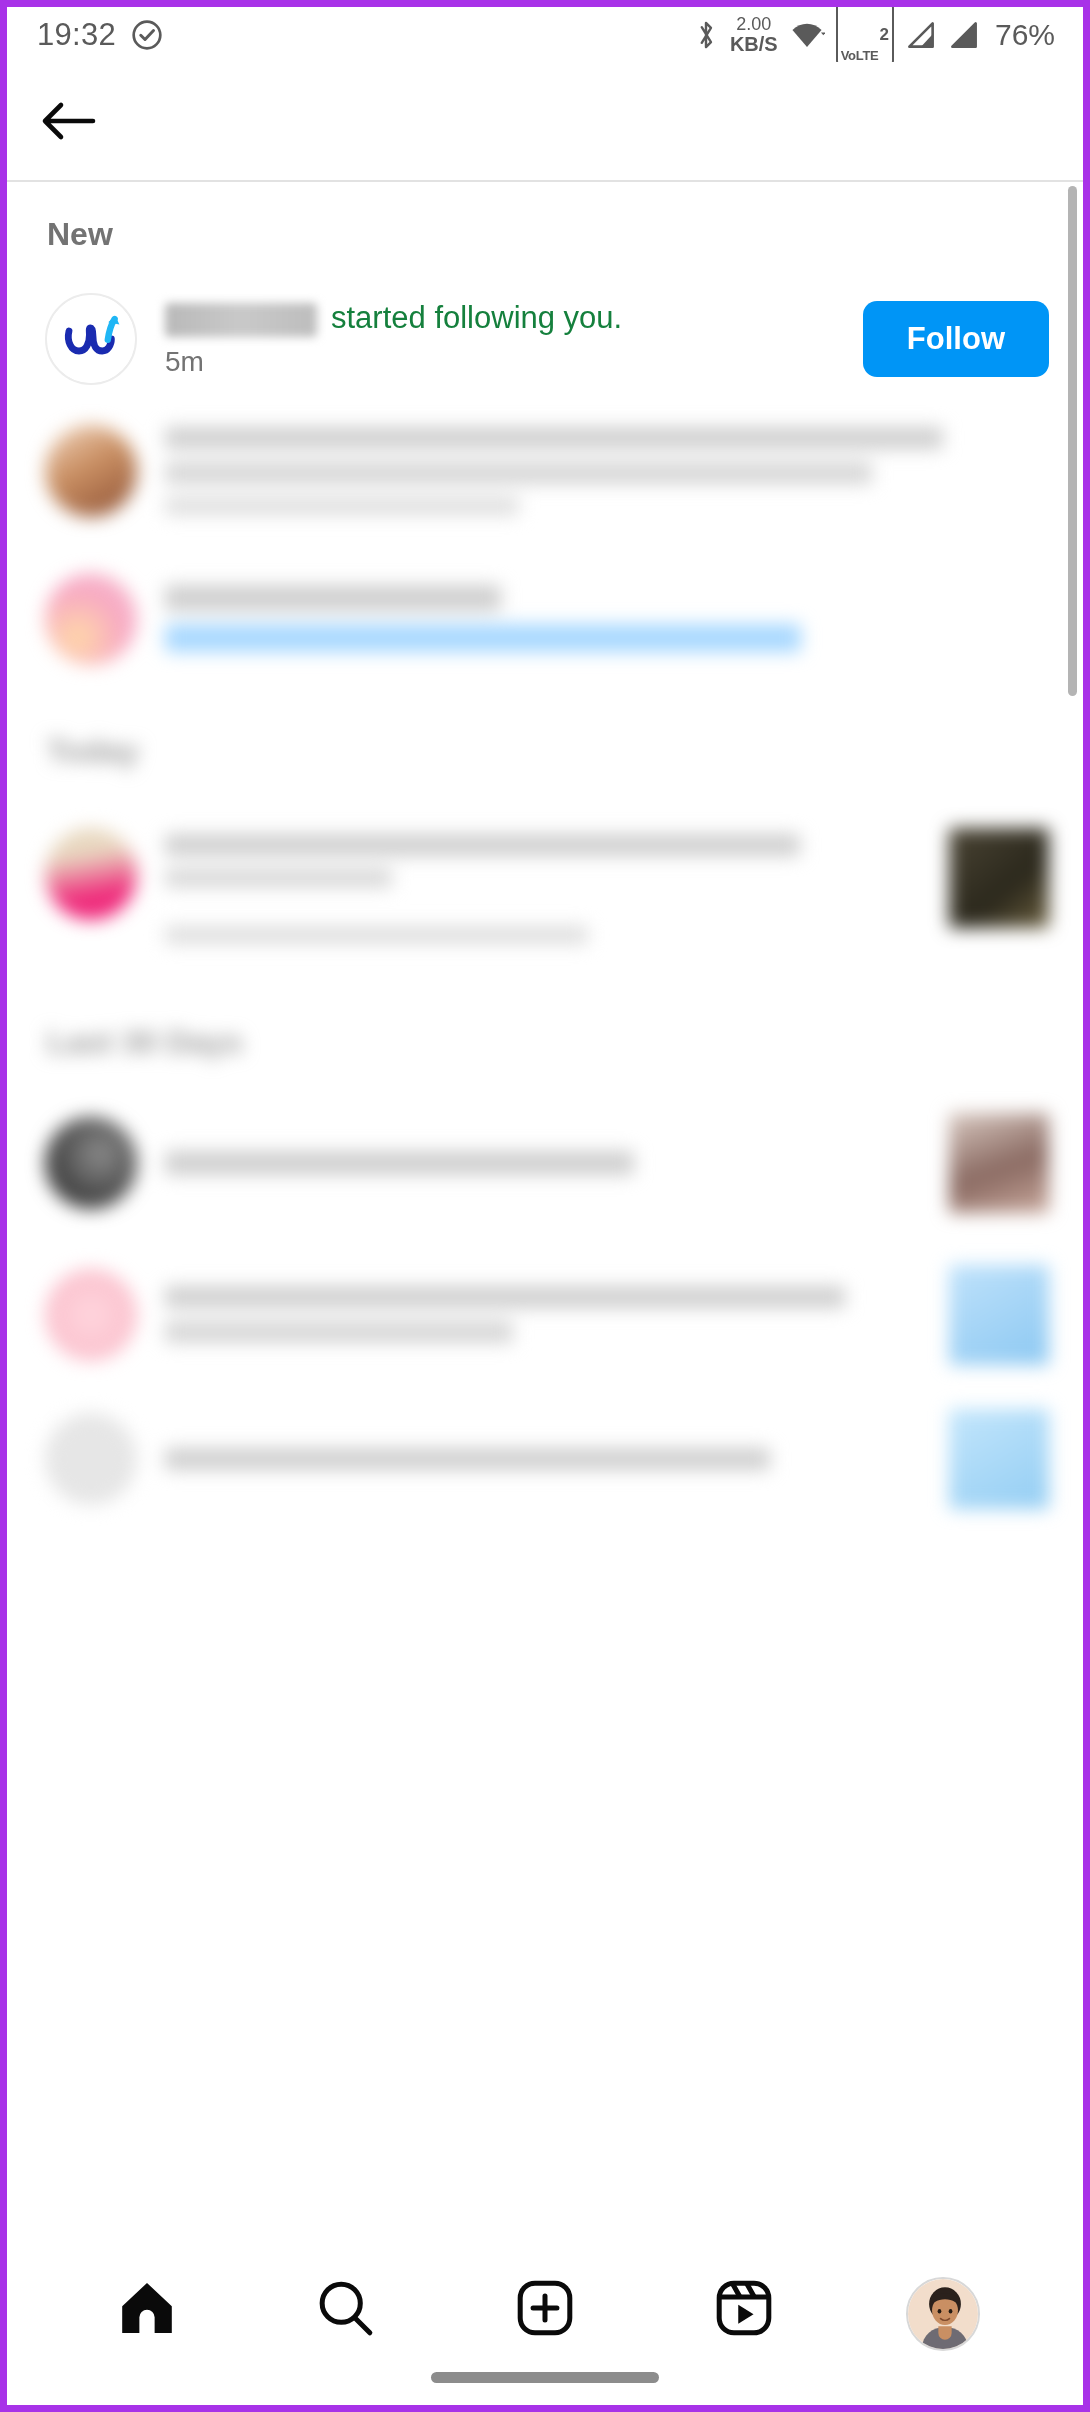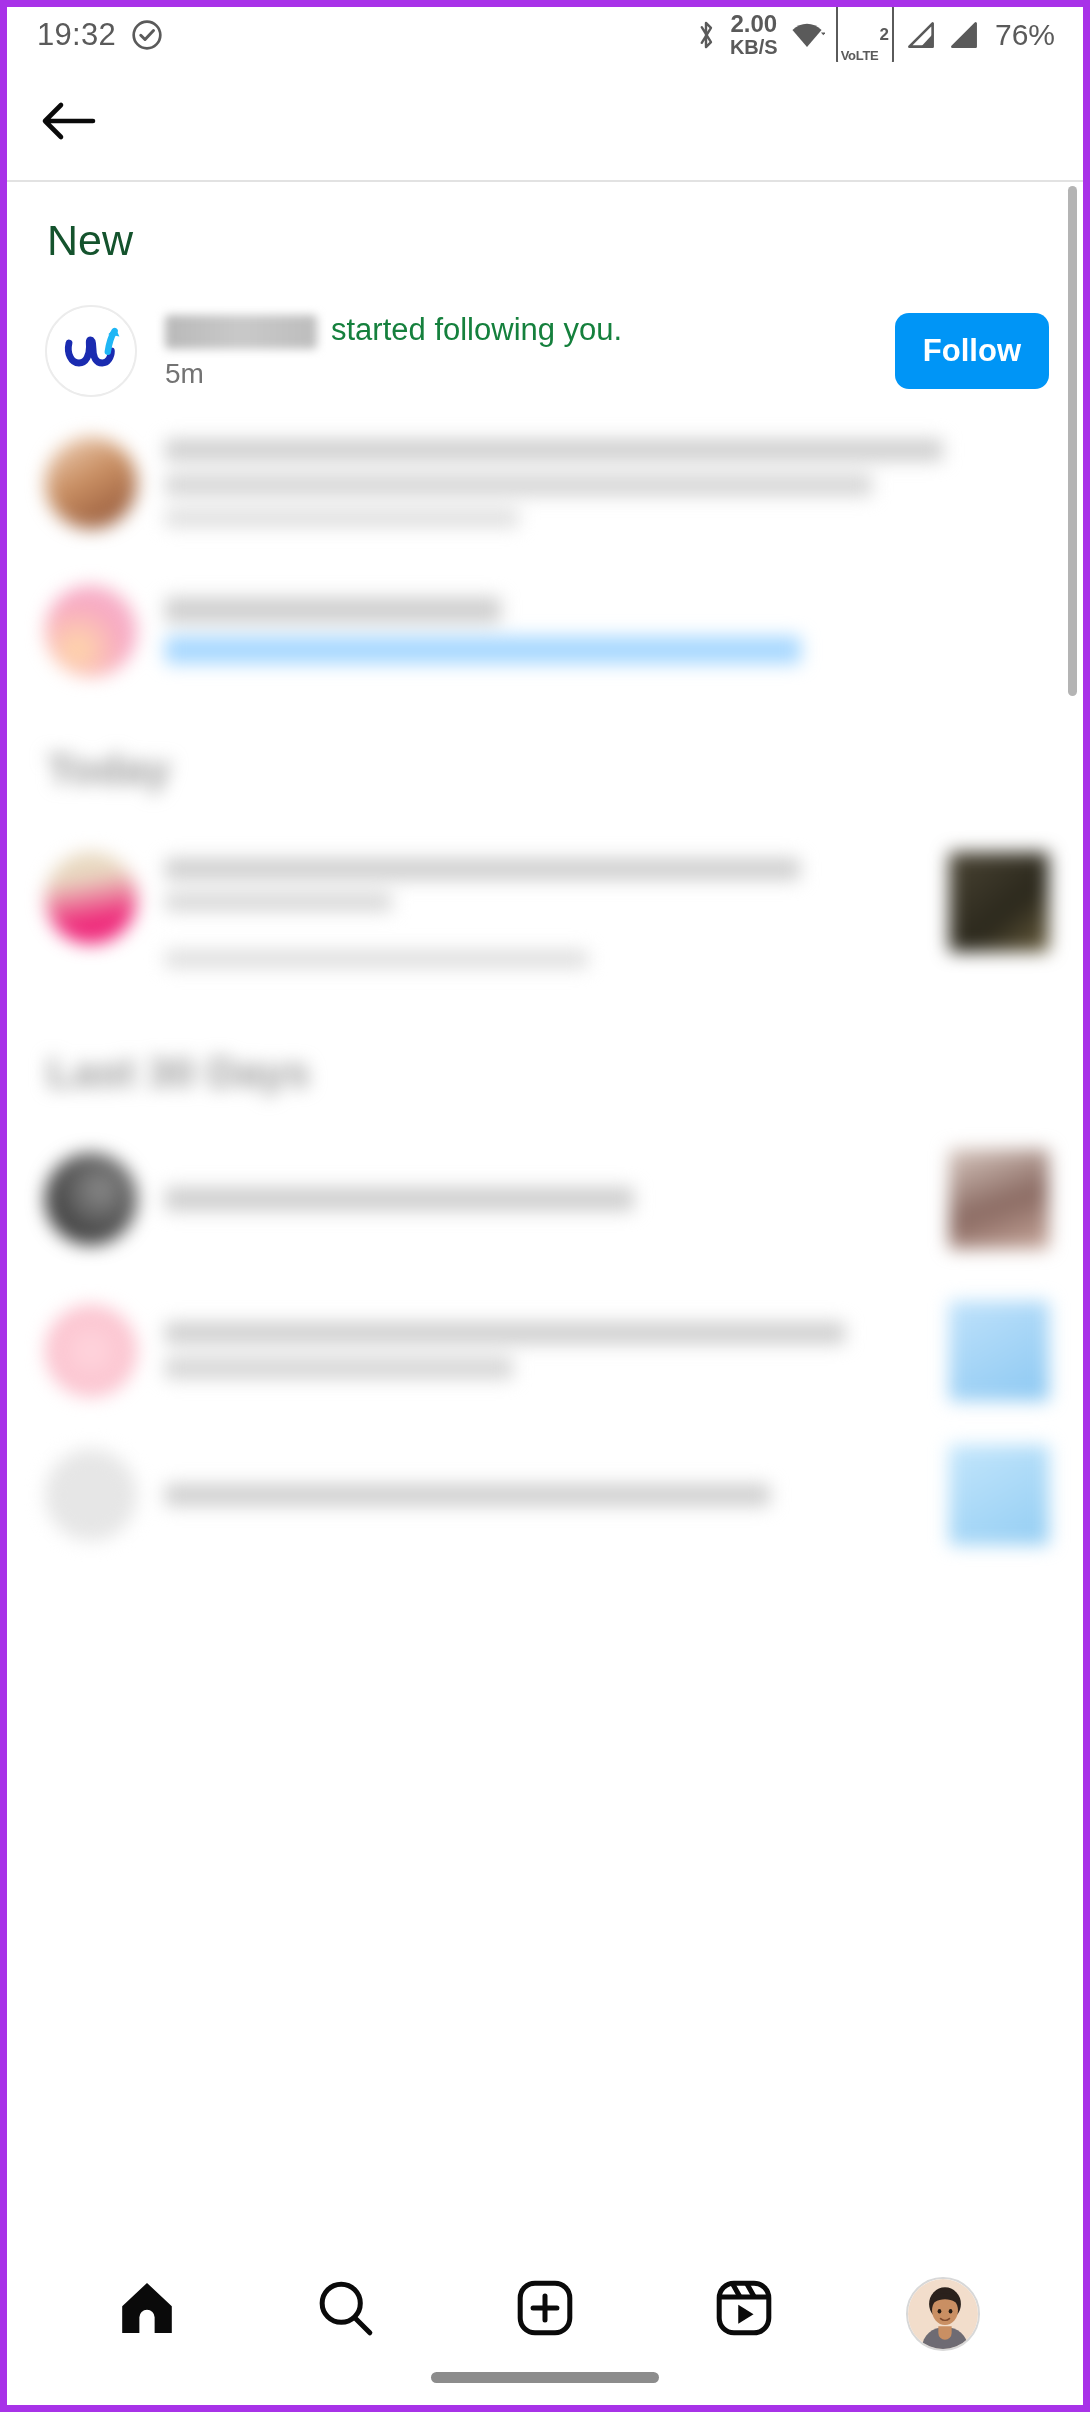--- a/index.html
+++ b/index.html
@@ -21,21 +21,21 @@
   .statusbar {
     height:55px; flex:0 0 55px;
     display:flex; 
     padding:0 28px 0 30px;
     color:#5a5a5a;
   }
   .sb-left { display:flex; align-items:center; gap:14px; }
   .sb-time { font-size:31px; font-weight:400; letter-spacing:.3px; color:#5a5a5a; }
   .sb-right { margin-left:auto; display:flex; align-items:center; gap:11px; }
   .sb-speed { display:flex; flex-direction:column; align-items:center; line-height:1; }
-  .sb-speed .v { font-size:24px; font-weight:700; }
+  .sb-speed .v { font-size:18px; font-weight:400; }
   .sb-speed .u { font-size:20px; font-weight:600; margin-top:1px; }
   .sb-batt { font-size:30px; font-weight:400; margin-left:4px; }
   .volte {
     border:2.5px solid #5a5a5a; border-radius:5px;
     padding:1px 3px; display:flex; align-items:center; gap:1px;
   }
   .volte-txt { display:flex; flex-direction:row; line-height:.95;margin-top:44px; }
   .volte-txt b { font-size:13px; font-weight:700; letter-spacing:-.3px; }
   .volte-2 { font-size:17px; font-weight:700; }
   .ico { display:block; }
@@ -75,21 +75,21 @@
     border:2.5px solid #2b2b2b; border-radius:50%;
     display:flex; align-items:center; justify-content:center;
   }
   .ads-text { display:flex; flex-direction:column; gap:6px; }
   .ads-title { font-size:30px; font-weight:700; color:#0a0a0a; }
   .ads-sub { font-size:31px; font-weight:400; color:#0a0a0a; }
   .divider { height:1.5px; background:#e2e2e2; width:100%; }
 
   
   .section-hd {
-    font-size:43px; font-weight:400; color:#14532d;
+    font-size:32px; font-weight:700; color:#737373;
     padding:34px 40px 26px 40px;
   }
   .section-hd.blurred { filter:blur(9px); color:#9a9a9a; font-weight:600; }
 
   
   .notif {
     display:flex; align-items:center; gap:28px;
     padding:14px 34px 14px 38px;
   }
   .avatar {
@@ -105,21 +105,21 @@
     height:34px; width:152px; border-radius:4px;
     background:linear-gradient(90deg,#b9b9b9,#c9c9c9,#bdbdbd);
     filter:blur(5px); margin-right:14px;
   }
   .notif-time { font-size:28px; color:#737373; }
   .follow-btn {
     flex:0 0 auto;
     background:#0095f6; color:#fff;
     font-size:31px; font-weight:700;
     border:none; border-radius:14px;
-    padding:20px 28px; cursor:pointer;
+    padding:20px 44px; cursor:pointer;
   }
 
   
   .notif.blur-row { filter:blur(9px); }
   .blur-txt {
     height:22px; border-radius:4px;
     background:#cfcfcf;
   }
   .blur-txt.l2 { background:#d6d6d6; }
   .blur-txt.blue { background:#a8d8ff; }

